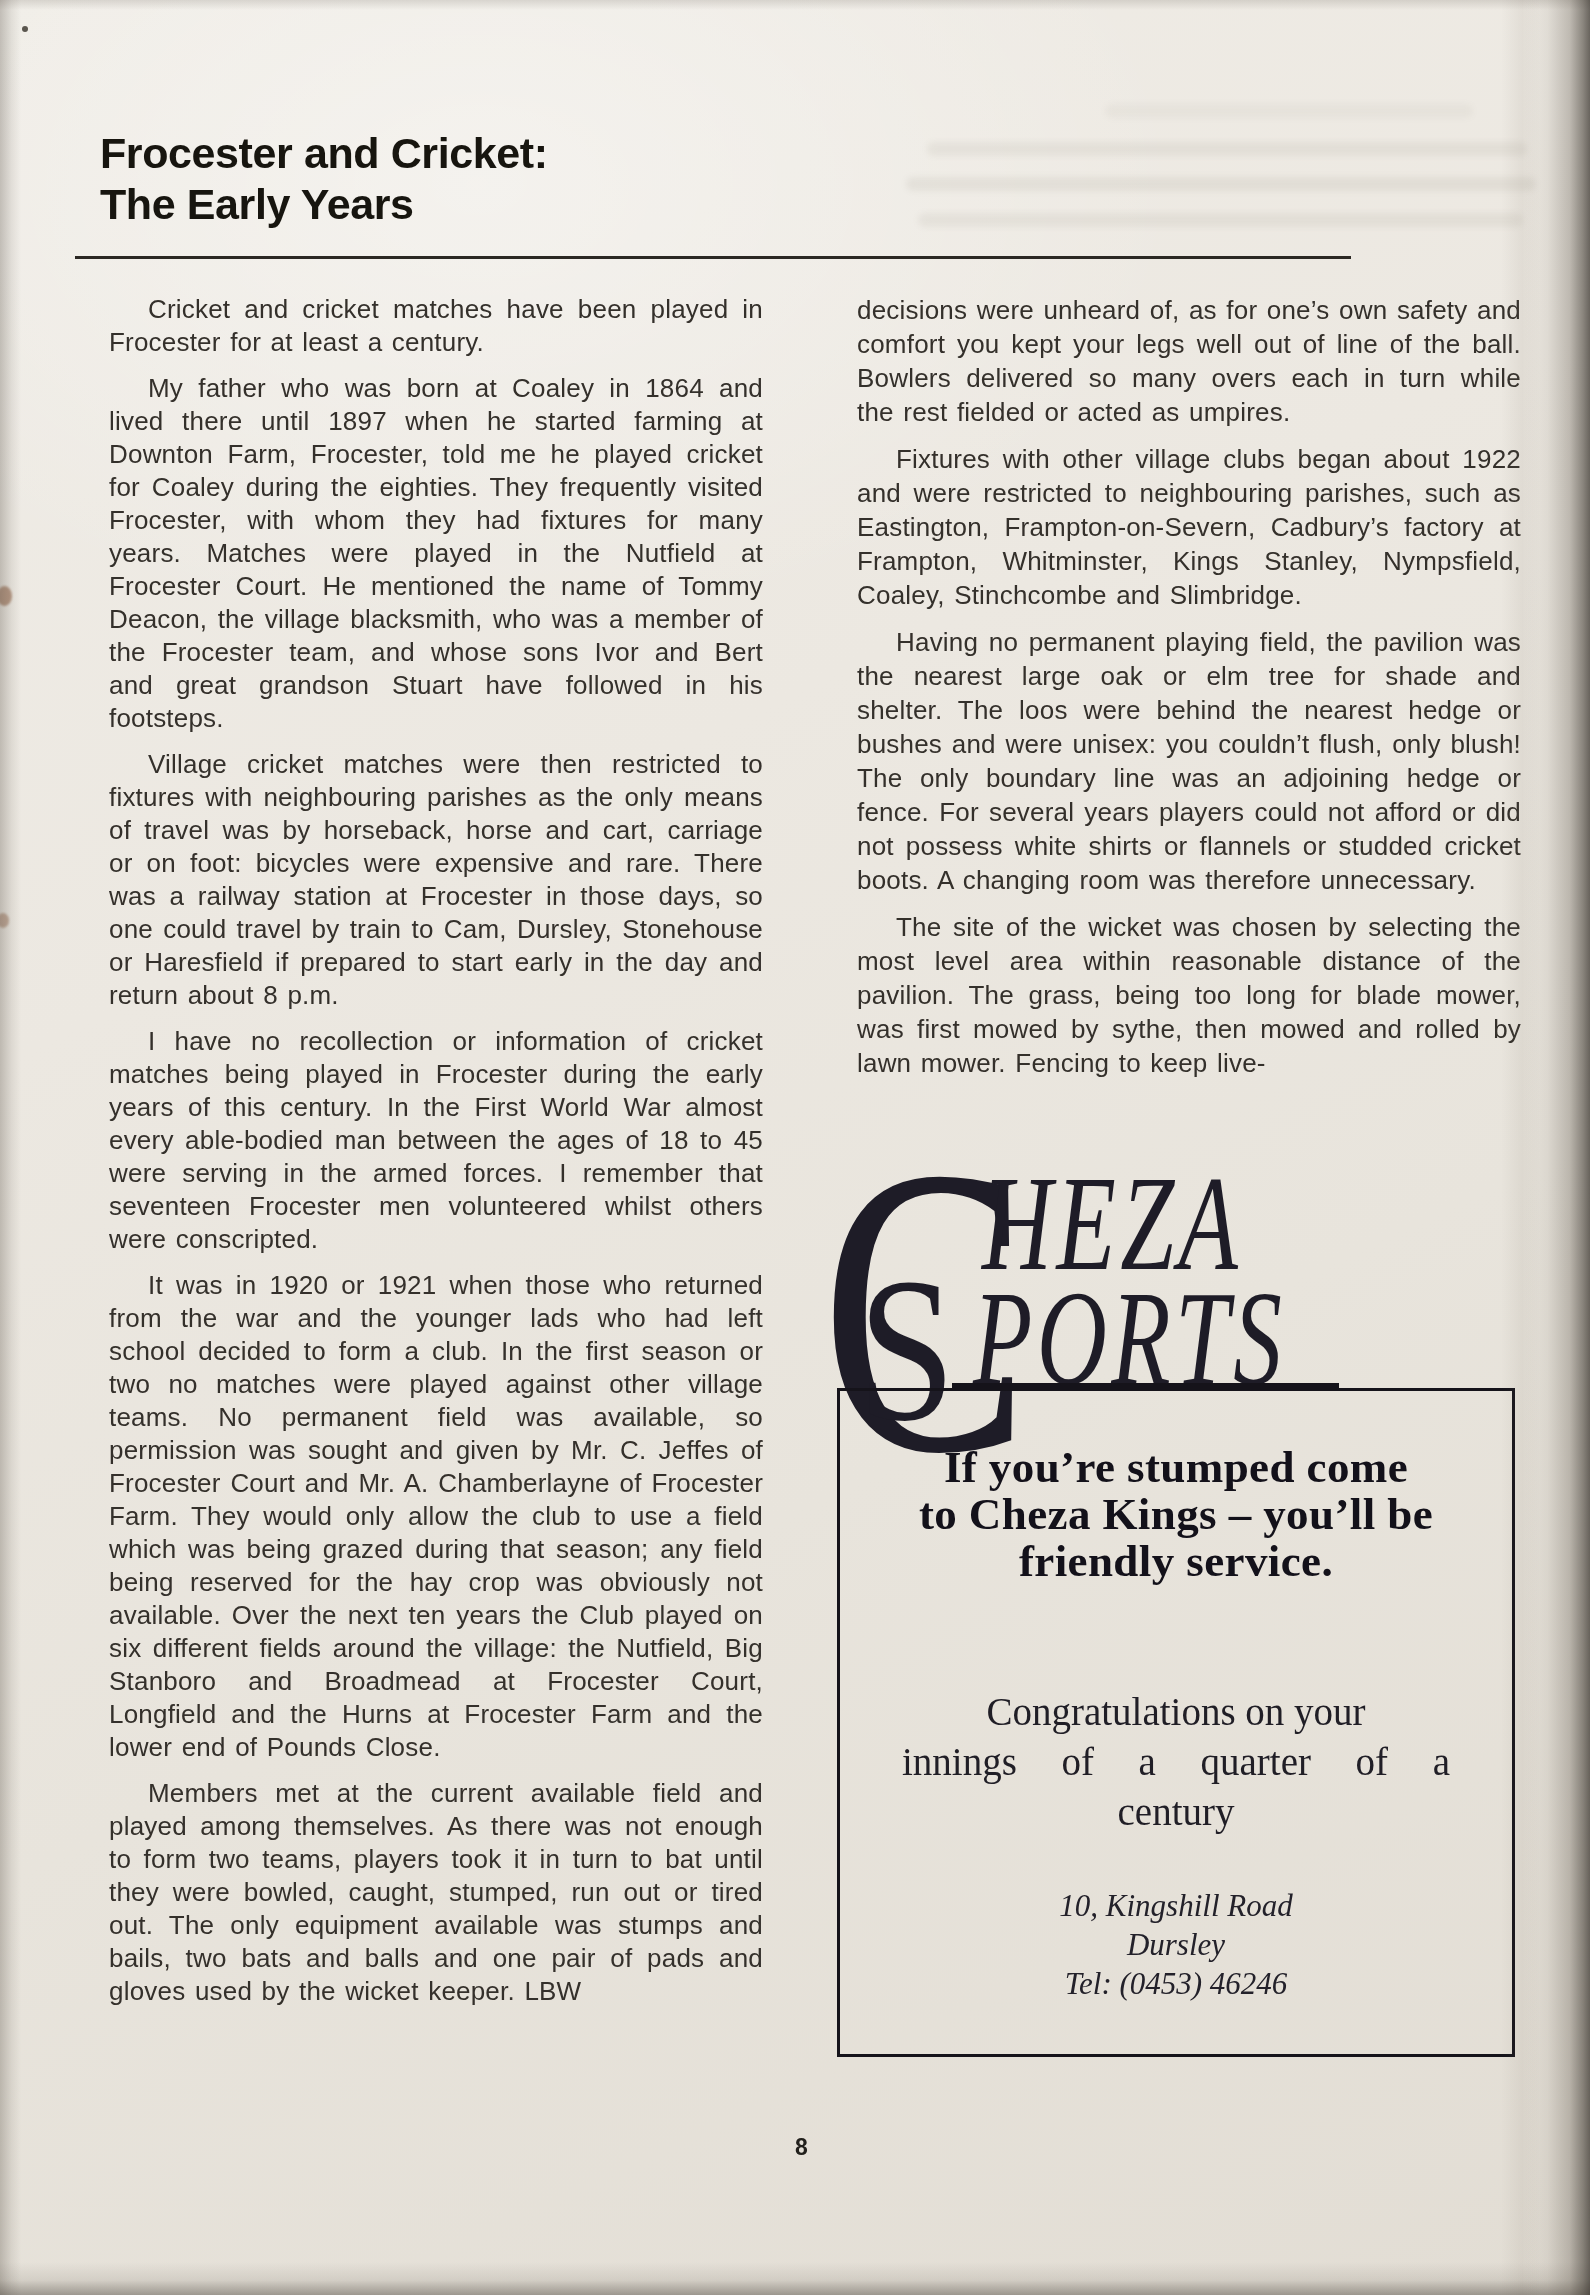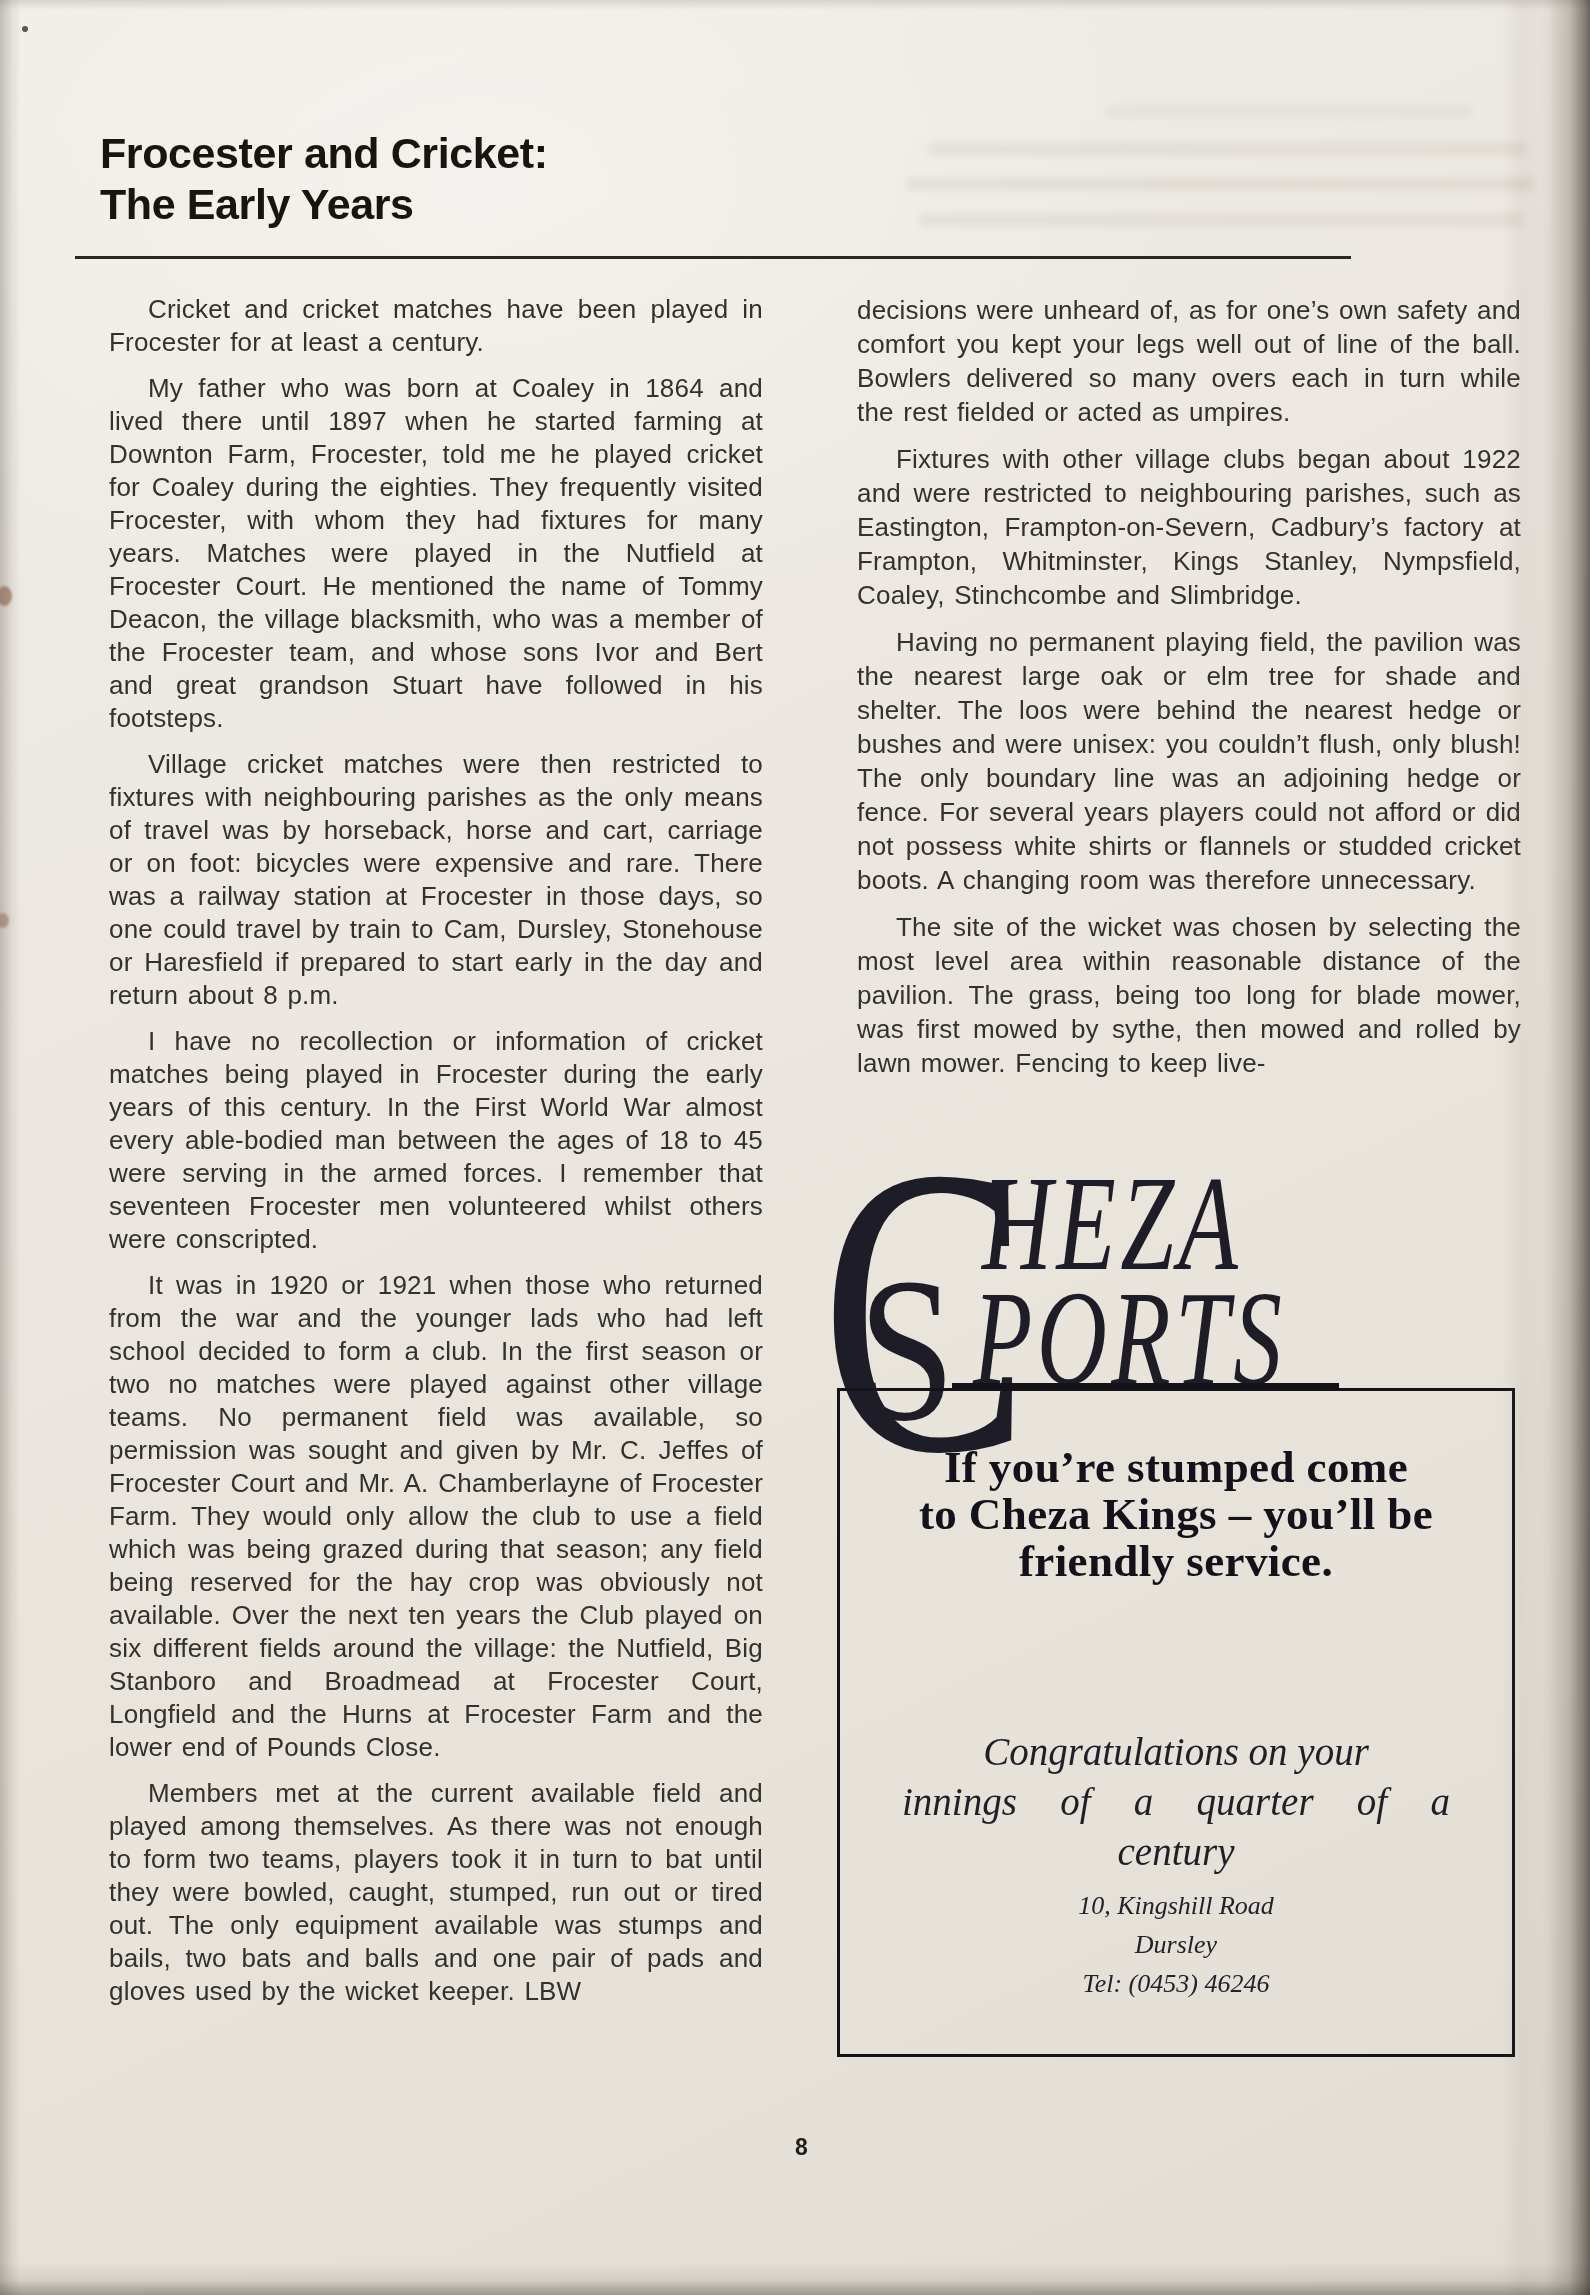--- a/index.html
+++ b/index.html
@@ -58,26 +58,26 @@
   .logo-heza{left:982px;top:1156px;font-size:135px;font-style:italic;letter-spacing:6px;transform:scaleX(0.72);}
   .logo-ports{left:973px;top:1271px;font-size:135px;font-style:italic;letter-spacing:6px;transform:scaleX(0.72);}
   .logo-underline{position:absolute;left:952px;top:1383px;width:387px;height:6px;background:#15131a;}
 
   
   .ad-box{position:absolute;left:837px;top:1388px;width:678px;height:669px;border:3.4px solid #15131a;box-sizing:border-box;}
   .ad-headline{position:absolute;left:8.6px;right:8.6px;top:53px;text-align:center;
     font-family:"Liberation Serif","DejaVu Serif",serif;font-weight:bold;
     font-size:45px;line-height:47px;color:#13111a;letter-spacing:0.4px;}
   .ad-tagline{position:absolute;left:62px;right:62px;top:296px;
-    font-family:"Liberation Serif","DejaVu Serif",serif;font-style:italic;
-    font-size:39px;line-height:50px;color:#201e26;text-align:center;margin-top:40px;}
+    font-family:"Liberation Serif","DejaVu Serif",serif;
+    font-size:39px;line-height:50px;color:#201e26;text-align:center;}
   .ad-tagline .justified{text-align:justify;text-align-last:justify;}
   .ad-address{position:absolute;left:8.6px;right:8.6px;top:495px;text-align:center;
     font-family:"Liberation Serif","DejaVu Serif",serif;font-style:italic;
-    font-size:26px;line-height:39px;color:#23212a;}
+    font-size:31px;line-height:39px;color:#23212a;}
 
   .page-number{position:absolute;left:795px;top:2134px;font-size:23px;font-weight:bold;color:#22201c;}
 </style>
 </head>
 <body>
 
 <div class="page">
 
   <div class="ink-dot"></div>
   <div class="stain stain-1"></div>

